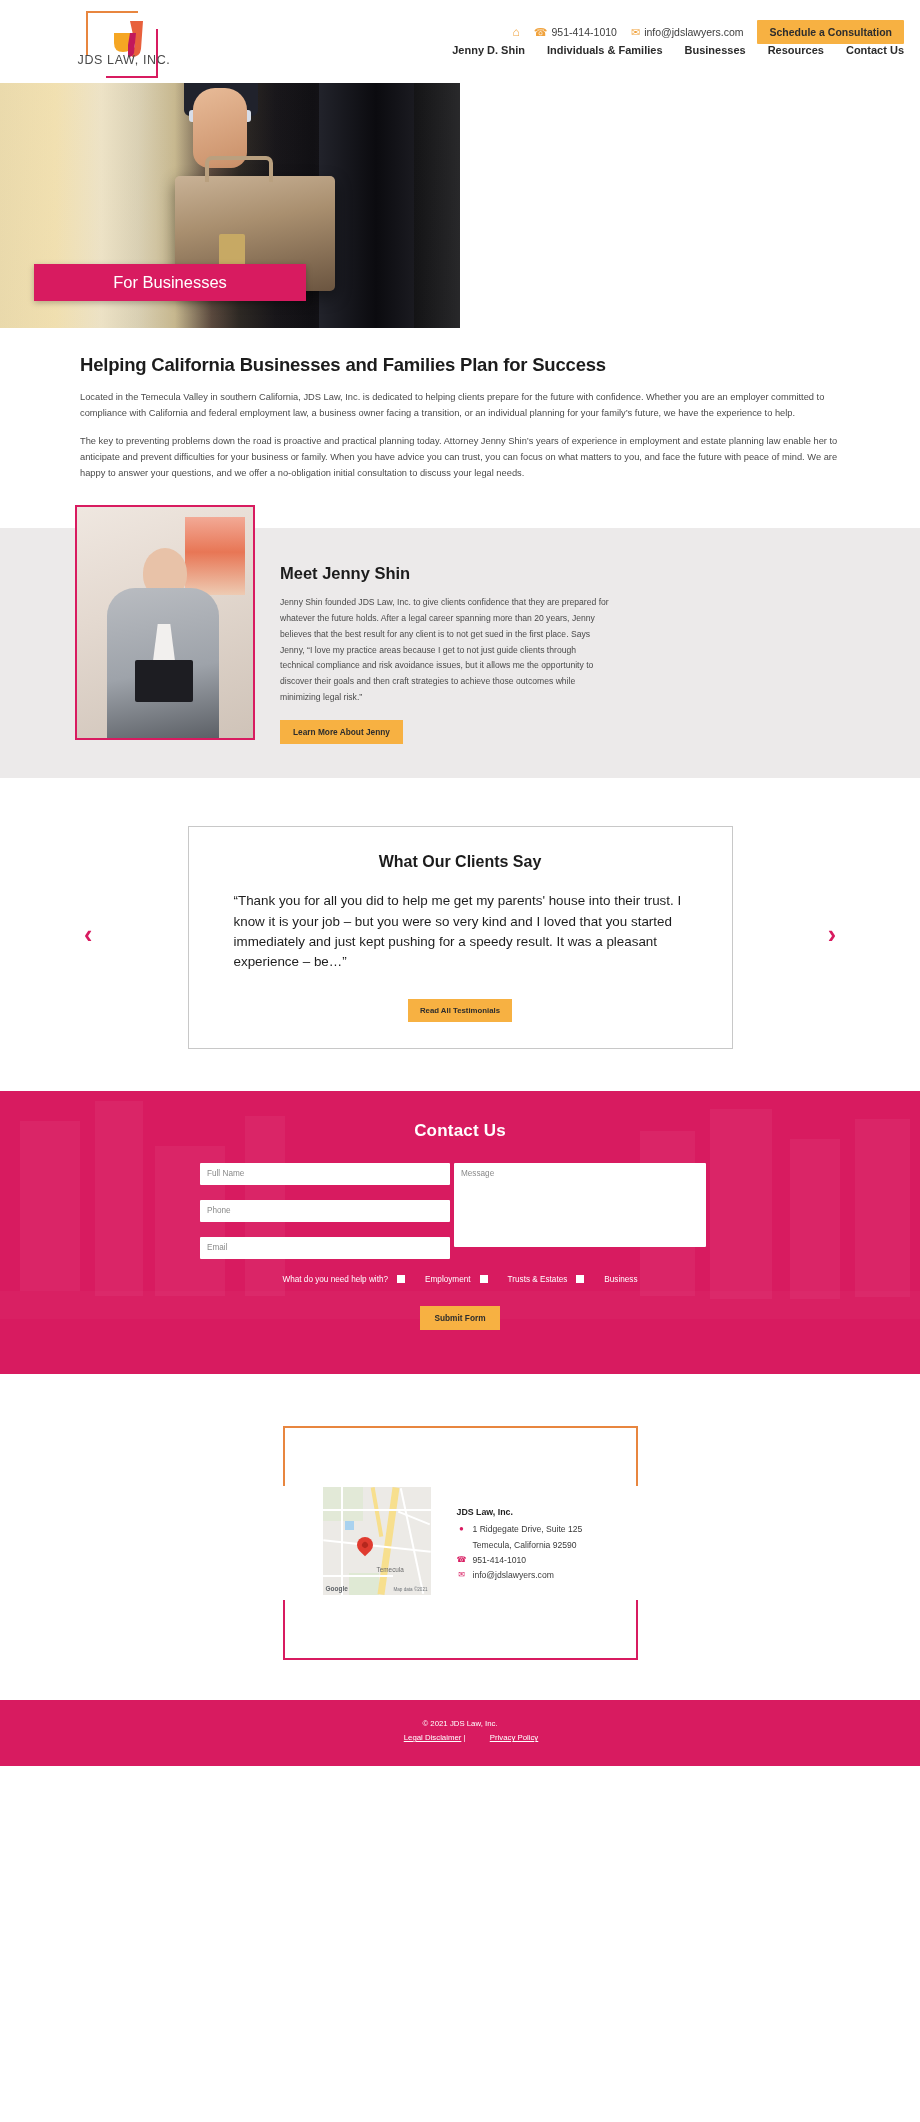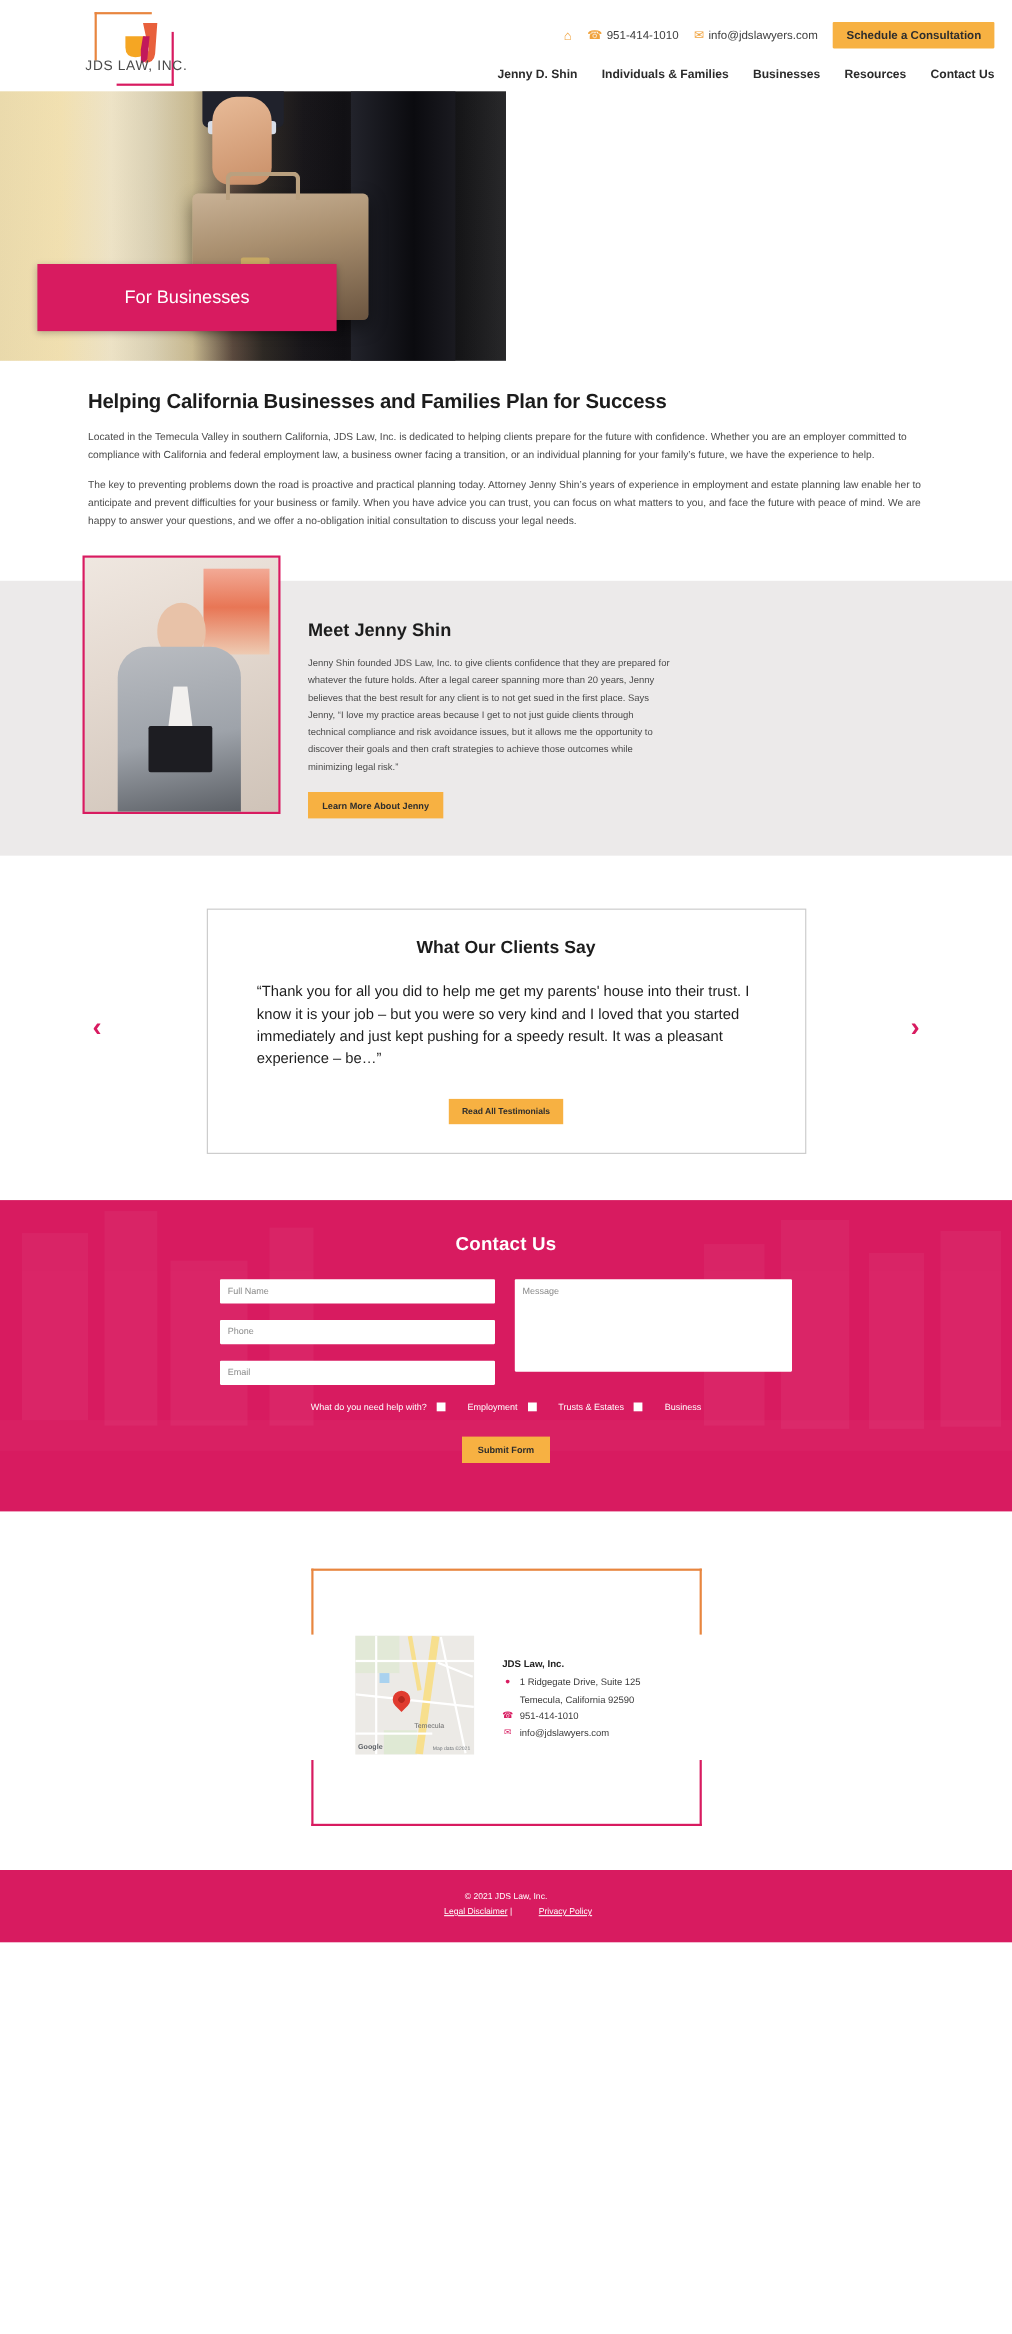--- a/index.html
+++ b/index.html
@@ -53,21 +53,21 @@
   .ico-home { color: #f0a23c; font-size: 12px; }
   .ico-phone { color: #f0a23c; font-size: 11px; }
   .ico-mail { color: #f0a23c; font-size: 11px; }
   .cta-btn {
     background: #f7b142; color: #2d2d2d;
     font-size: 10.5px; font-weight: bold;
     padding: 6px 12px; border: none; border-radius: 1px;
     cursor: pointer; font-family: "Liberation Sans", sans-serif;
   }
   .nav {
-    position: absolute; right: 16px; top: 62px;
+    position: absolute; right: 16px; top: 44px;
     display: flex; align-items: center; gap: 22px;
     font-size: 11px; color: #2b2b2b; font-weight: bold;
   }
   .nav a { color: #2b2b2b; text-decoration: none; cursor: pointer; }
 
   
   .hero { display: flex; height: 245px; width: 920px; }
   .hero-pane { width: 50%; position: relative; overflow: hidden; }
   .hero-left {
     background:
@@ -140,21 +140,21 @@
   .fig .head { width: 9px; height: 9px; margin: 0 auto 1px; border-radius: 50%; background: #fbfbf7; }
   .fig .body { width: 100%; height: 42px; background: #fbfbf7;
      clip-path: polygon(50% 0, 100% 100%, 0 100%); }
   .fig.small { width: 14px; }
   .fig.small .head { width: 7px; height: 7px; }
   .fig.small .body { height: 30px; }
 
   .hero-label {
     position: absolute; bottom: 27px;
     background: #d81b60; color: #fff;
-    font-size: 16.5px; padding: 21px 0;
+    font-size: 16.5px; padding: 9px 0;
     box-shadow: 0 2px 6px rgba(0,0,0,.25);
   }
   .hero-label.left { left: 34px; width: 272px; text-align: center; }
   .hero-label.right { left: 36px; width: 266px; text-align: center; }
 
   
   .intro { padding: 26px 80px 34px 80px; }
   .intro h1 {
     font-size: 18.5px; color: #1c1c1c; font-weight: bold;
     letter-spacing: -.2px; margin-bottom: 14px;
@@ -253,21 +253,21 @@
   .contact-bg { position: absolute; inset: 0; opacity: .13; }
   .cb-b {
     position: absolute; background: #ffffff; opacity: .35;
   }
   .contact h2 {
     text-align: center; font-size: 17px; font-weight: bold;
     margin-bottom: 22px; position: relative; letter-spacing: .2px;
   }
   .form-grid {
     position: relative; width: 520px; margin: 12px auto;
-    display: flex; gap: 18px;
+    display: flex; gap: 4px;
   }
   .col-left { width: 250px; display: flex; flex-direction: column; gap: 15px; }
   .col-right { width: 252px; }
   .f-input {
     width: 100%; height: 22px; background: #fff; border: none;
     padding: 0 7px; font-size: 8.2px; color: #555;
     font-family: "Liberation Sans", sans-serif; border-radius: 1px;
   }
   .f-input::placeholder { color: #8a8a8a; }
   .f-area {

